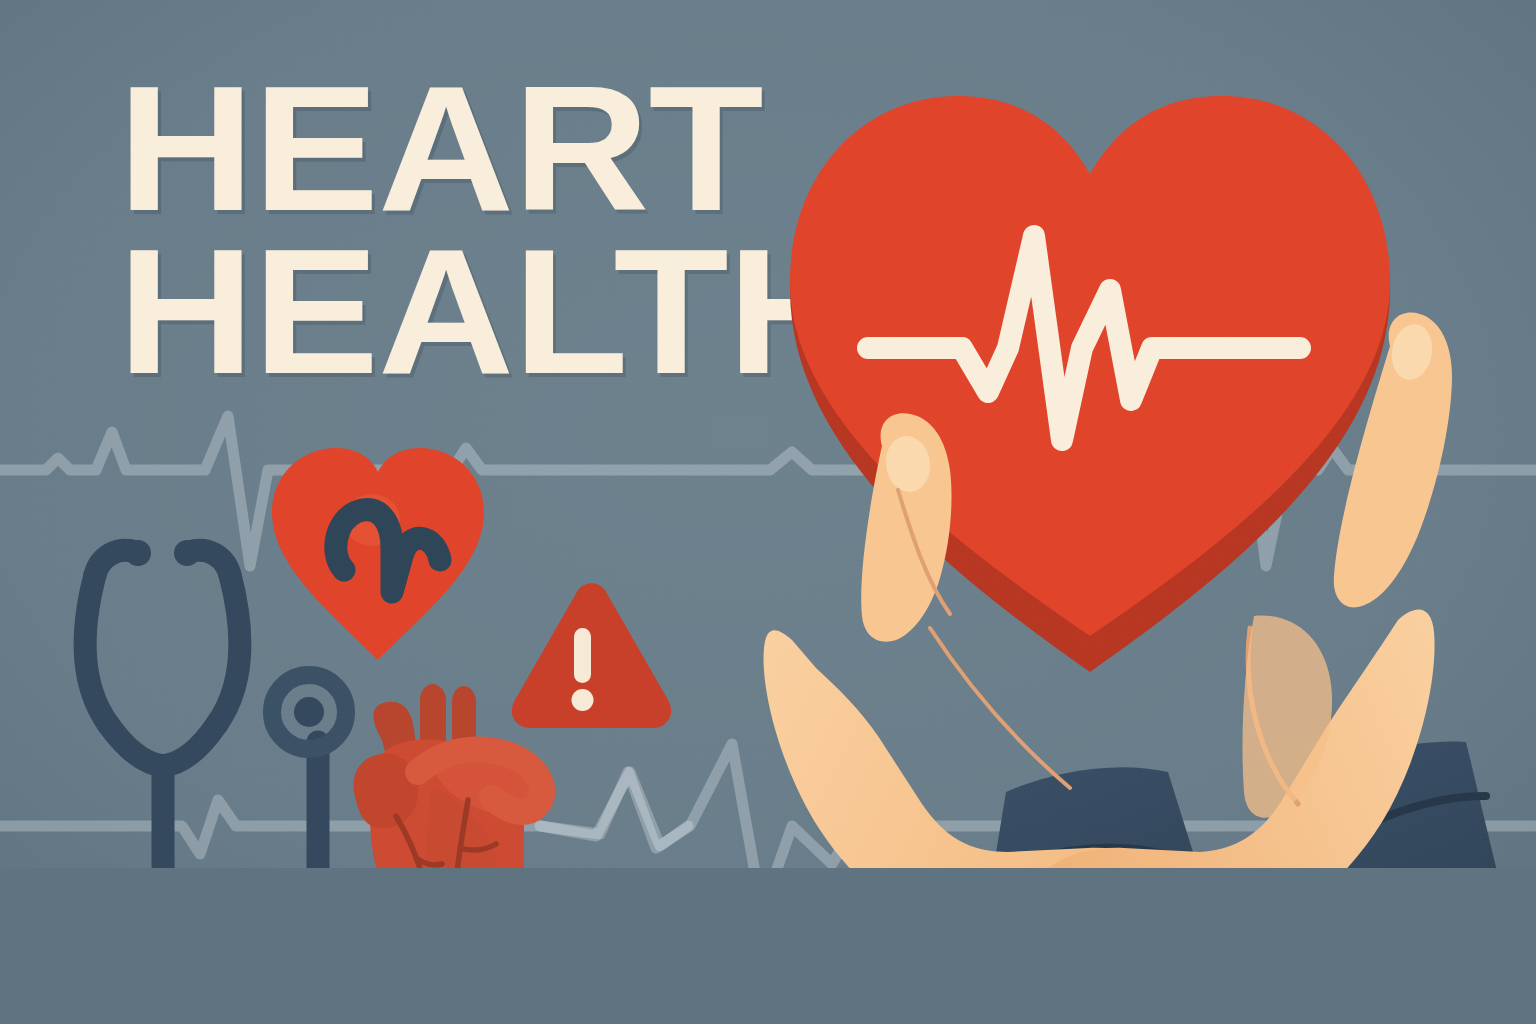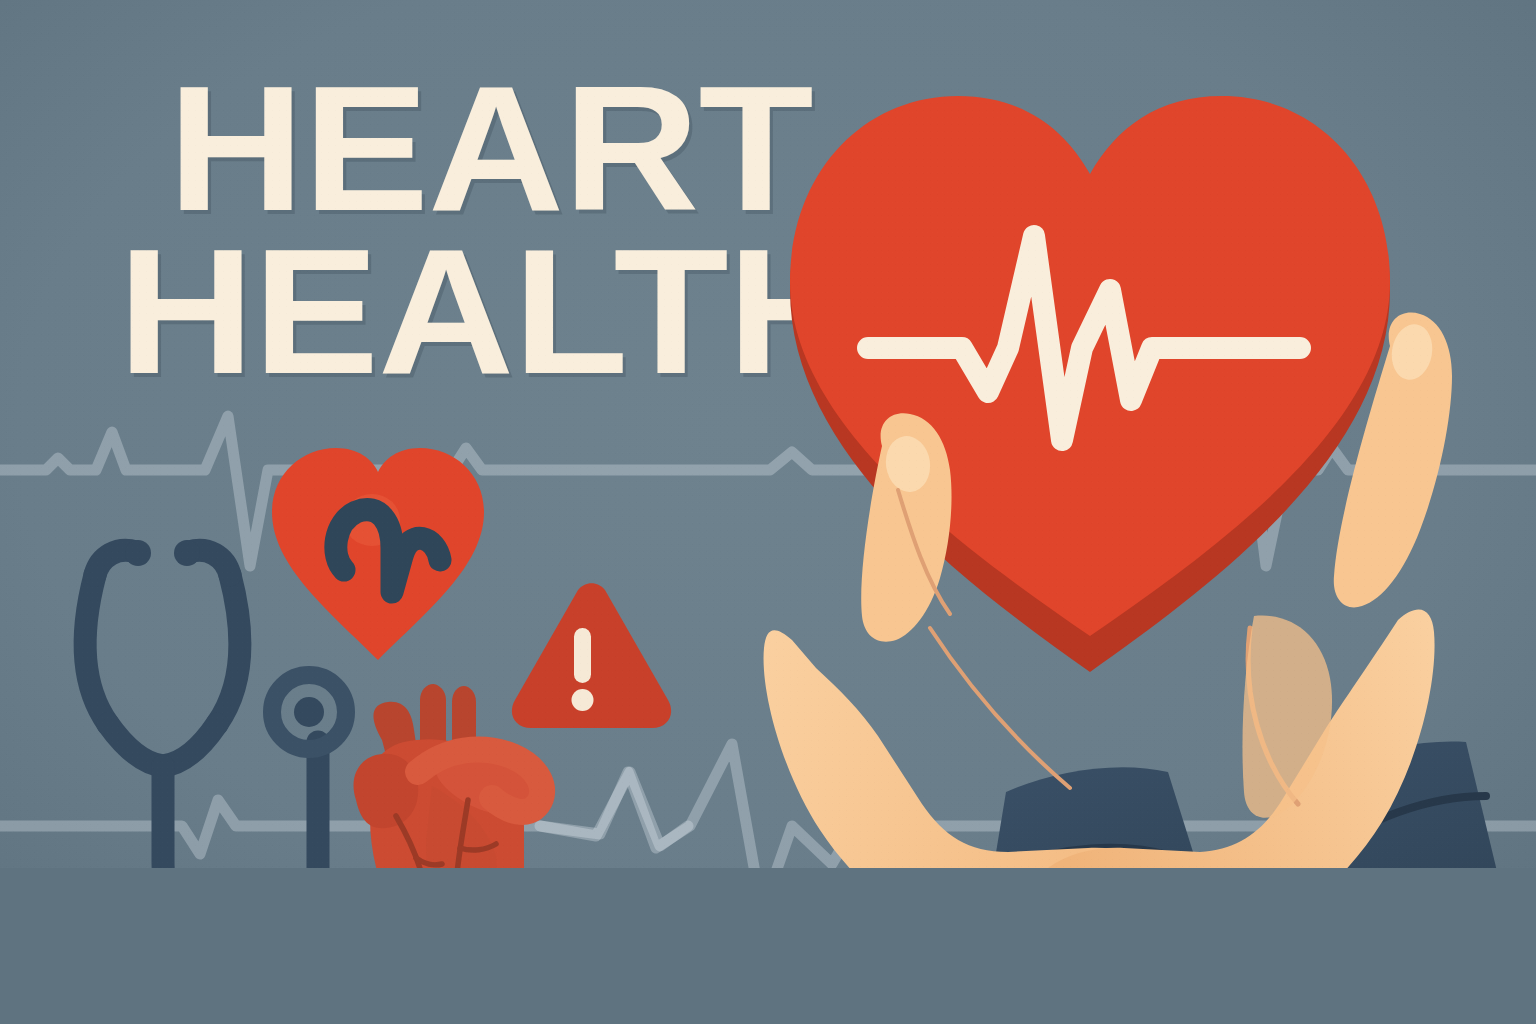--- a/index.html
+++ b/index.html
@@ -9,21 +9,20 @@
   }
   body {
     font-family: "Liberation Sans", sans-serif;
   }
   #poster {
     position: relative;
     width: 1536px;
     height: 868px;
     overflow: hidden;
     background: #3b82f6;
-    text-align: center;
   }
   #poster .grain {
     position: absolute;
     inset: 0;
     pointer-events: none;
     opacity: .30;
     background-image:
       radial-gradient(rgba(255,255,255,.05) .6px, transparent .7px),
       radial-gradient(rgba(0,0,0,.05) .6px, transparent .7px);
     background-size: 5px 5px, 7px 7px;

